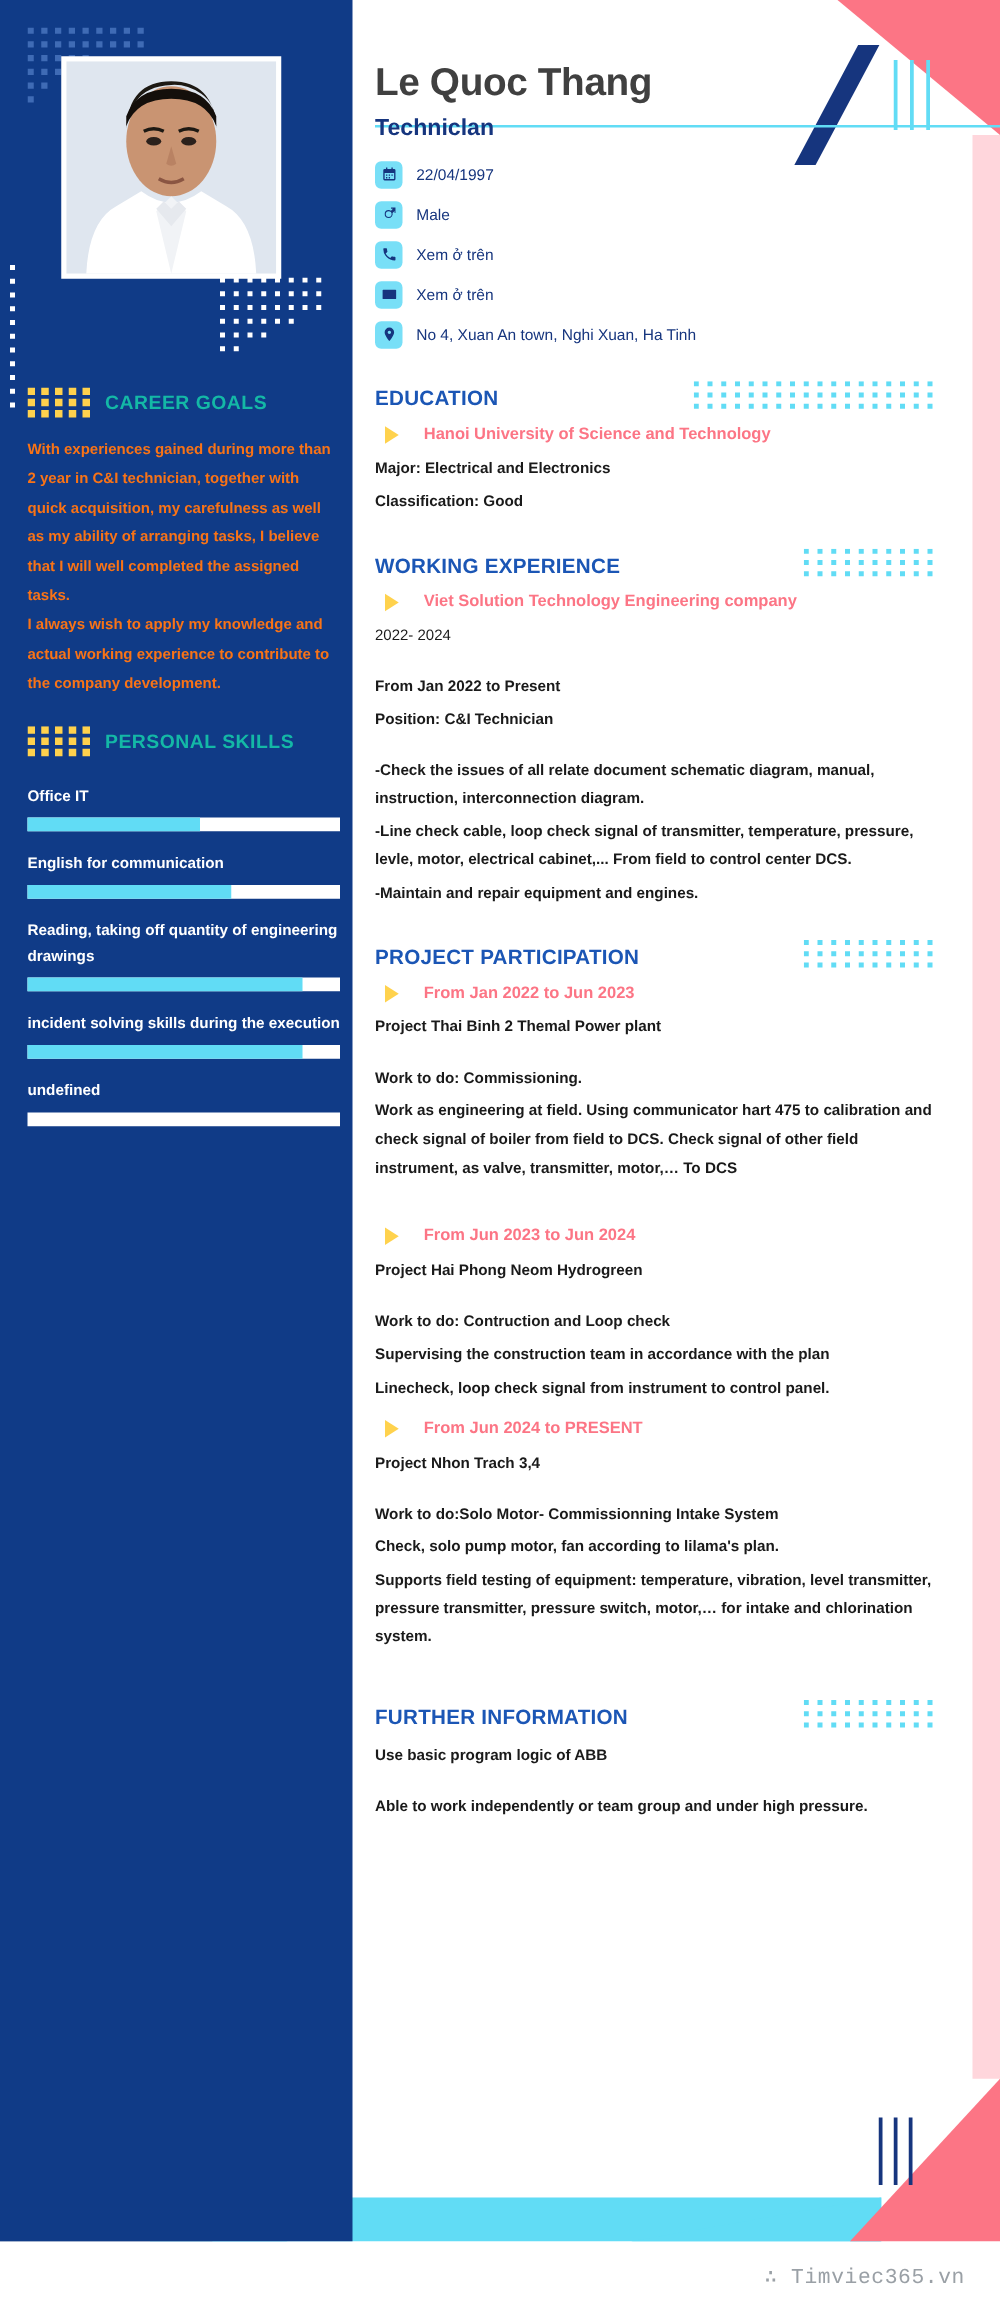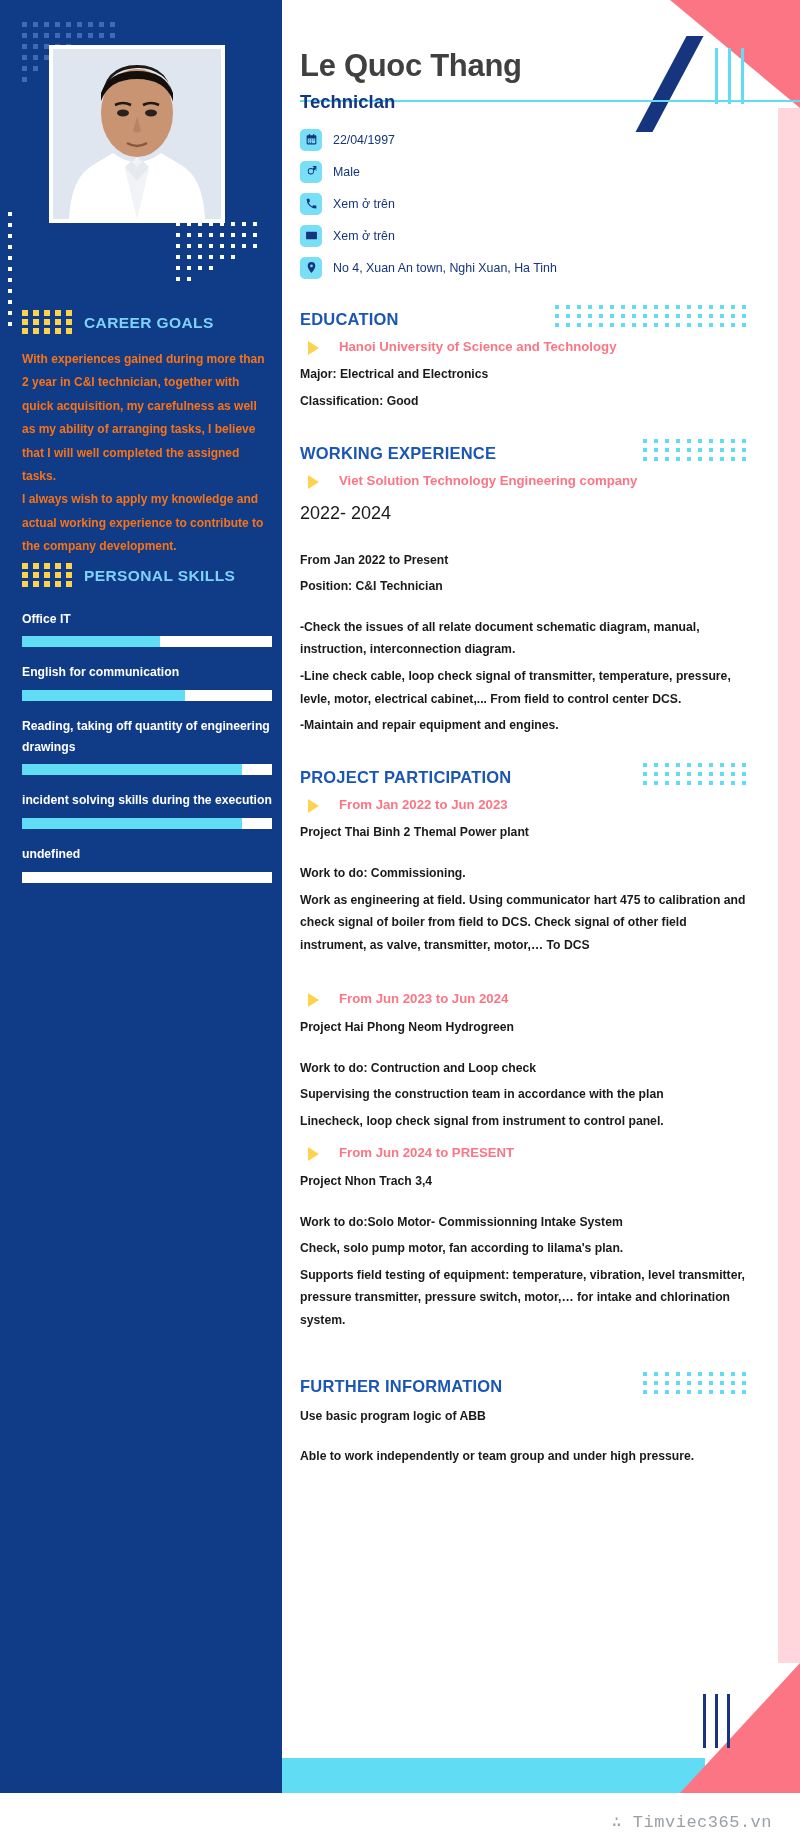--- a/index.html
+++ b/index.html
@@ -101,21 +101,21 @@
   }
   .photo { width: 100%; height: 100%; display: block; }
 
   .sb-body { position: absolute; left: 22px; top: 310px; width: 250px; }
 
   .sb-heading {
     display: flex; align-items: center; gap: 10px;
     margin-bottom: 12px;
   }
   .sb-heading-title {
-    color: #7dd3fc; font-size: 15.5px; font-weight: bold;
+    color: #14b8a6; font-size: 15.5px; font-weight: bold;
     letter-spacing: 0.4px;
   }
   .goal-dots { flex: 0 0 auto; }
 
   .sb-para {
     color: #f97316; font-size: 12px; font-weight: bold;
     line-height: 1.95;
   }
   .sb-para p { margin: 0; }
 
@@ -176,21 +176,21 @@
   }
   .entry-title-text {
     color: #fc7585; font-size: 13.2px; font-weight: bold;
     line-height: 1.35;
   }
 
   .body-line {
     color: #1a1a1a; font-size: 12.2px; font-weight: bold;
     line-height: 1.85; margin-bottom: 4px;
   }
-  .body-line.normal { font-weight: normal; font-size: 18px; }
+  .body-line.normal { font-weight: normal; font-size: 12px; }
   .block { margin-bottom: 12px; }
   .gap { height: 14px; }
 </style>
 </head>
 <body>
 
 <div class="page">
 
   <div class="corner-tr-pink"></div>
   <div class="corner-tr-navy"></div>
@@ -357,21 +357,21 @@
           </g>
         </svg>
         <span class="sb-heading-title">CAREER GOALS</span>
       </div>
 
       <div class="sb-para">
         <p>With experiences gained during more than 2 year in C&amp;I technician, together with quick acquisition, my carefulness as well as my ability of arranging tasks, I believe that I will well completed the assigned tasks.</p>
         <p>I always wish to apply my knowledge and actual working experience to contribute to the company development.</p>
       </div>
 
-      <div class="sb-heading" style="margin-top:4px">
+      <div class="sb-heading" style="margin-top:22px">
         <svg class="goal-dots" width="52" height="26">
           <g fill="#ffd24d">
             <rect x="0" y="0" width="6" height="6"></rect>
               <rect x="11" y="0" width="6" height="6"></rect>
               <rect x="22" y="0" width="6" height="6"></rect>
               <rect x="33" y="0" width="6" height="6"></rect>
               <rect x="44" y="0" width="6" height="6"></rect>
             <rect x="0" y="9" width="6" height="6"></rect>
               <rect x="11" y="9" width="6" height="6"></rect>
               <rect x="22" y="9" width="6" height="6"></rect>

